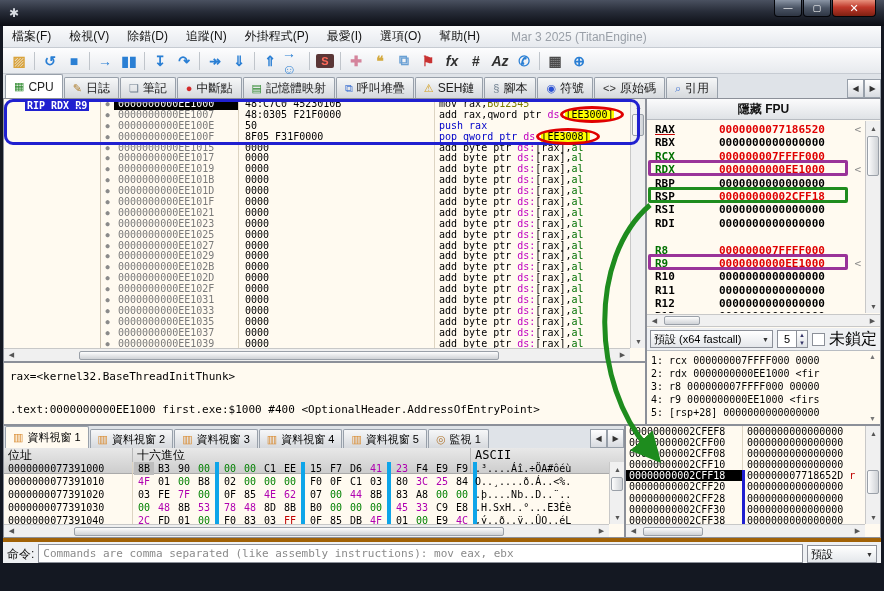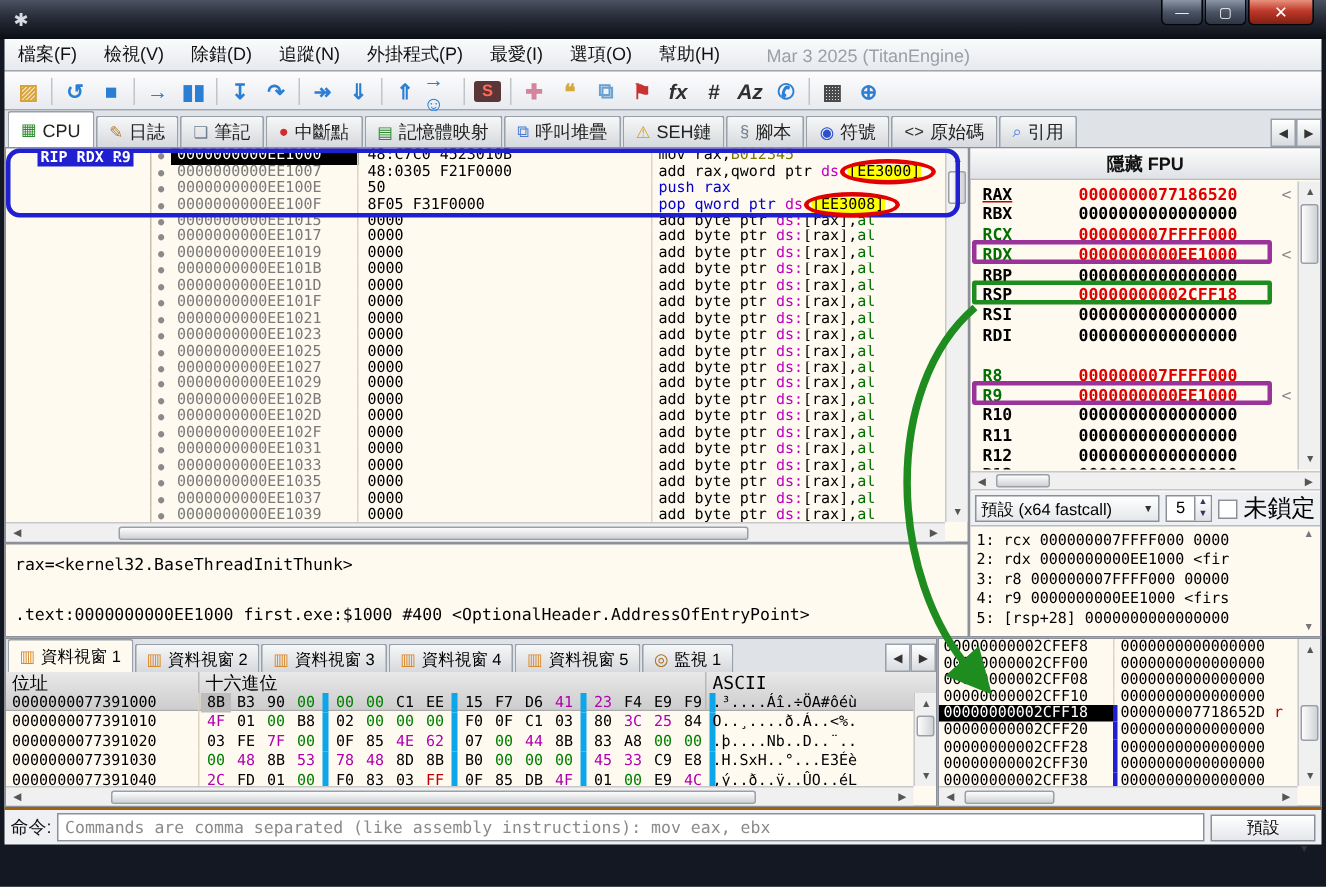--- a/index.html
+++ b/index.html
@@ -131,21 +131,21 @@
   .srows{position:absolute;left:0;right:15px;top:0;bottom:13px;overflow:hidden;}
   .srow{display:flex;height:11.1px;line-height:11.1px;font-size:10px;font-family:"DejaVu Sans Mono",monospace;white-space:pre;}
   .sa{width:116px;flex:none;padding-left:3px;color:#000;}
   .sa.sel{background:#000;color:#fff;}
   .sv{flex:1;padding-left:4px;border-left:1px solid #ddd4c2;color:#000;overflow:hidden;}
   .sv.fr{border-left:3px solid #2020d0;padding-left:2px;}
   .snote{color:#c00000;}
 
   
   .cmdbar{position:absolute;left:3px;right:3px;top:538px;height:25px;background:#eef0f3;
-    border-top:2px solid #a16207;display:flex;align-items:center;padding:0 4px;gap:4px;}
+    border-top:4px solid #a16207;display:flex;align-items:flex-end;padding:0 4px;gap:4px;}
   .cmdlbl{font-size:12px;color:#111;flex:none;}
   .cmdinput{flex:1;height:19px;border:1px solid #8c9099;background:#fff;font-family:"DejaVu Sans Mono",monospace;
     font-size:11px;padding:0 4px;color:#333;}
   .cmdinput::placeholder{color:#8a8a8a;}
   .statusbar{position:absolute;left:3px;right:3px;top:563px;height:25px;
     background:linear-gradient(#f8f9fa,#e2e5ea);display:flex;align-items:center;font-size:11px;gap:8px;padding:0 4px;margin-top:45px;}
   .badge{background:#ffff00;color:#c00000;font-weight:bold;padding:2px 12px;font-size:12px;flex:none;}
   .st-sep{width:1px;height:16px;background:#c0c5cb;}
   .lnk{color:#0000cc;text-decoration:underline;}
   .elapsed{margin-left:auto;color:#111;padding-right:4px;}
@@ -494,21 +494,21 @@
     <div class="sb-h">
       <div class="sb-btn">◀</div>
       <div class="sb-thumb-h" style="width:60px;margin-left:2px;"></div>
       <div class="sb-btn" style="margin-left:auto;">▶</div>
     </div>
   </div>
 
   <div class="cmdbar">
     <span class="cmdlbl">命令:</span>
     <input class="cmdinput" placeholder="Commands are comma separated (like assembly instructions): mov eax, ebx" style="">
-    <div class="combo" style="width:70px;flex-direction:column;">
+    <div class="combo" style="width:70px;">
       <span>預設</span>
       <span class="carr" style="margin-left:auto;">▼</span>
     </div>
   </div>
 
   <div class="statusbar">
     <span class="badge">暫停</span>
     <span class="st-sep"></span>
     <span>first.exe:</span>
     <span class="lnk">0000000000EE1000</span>

